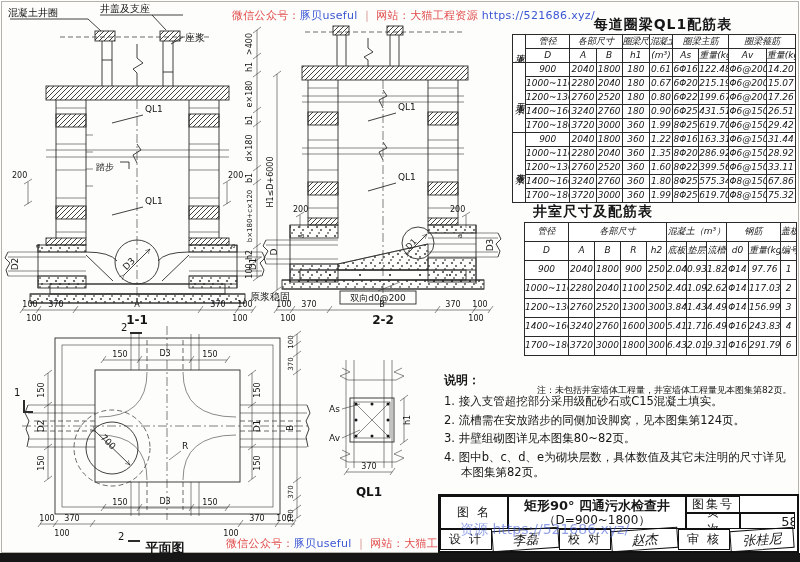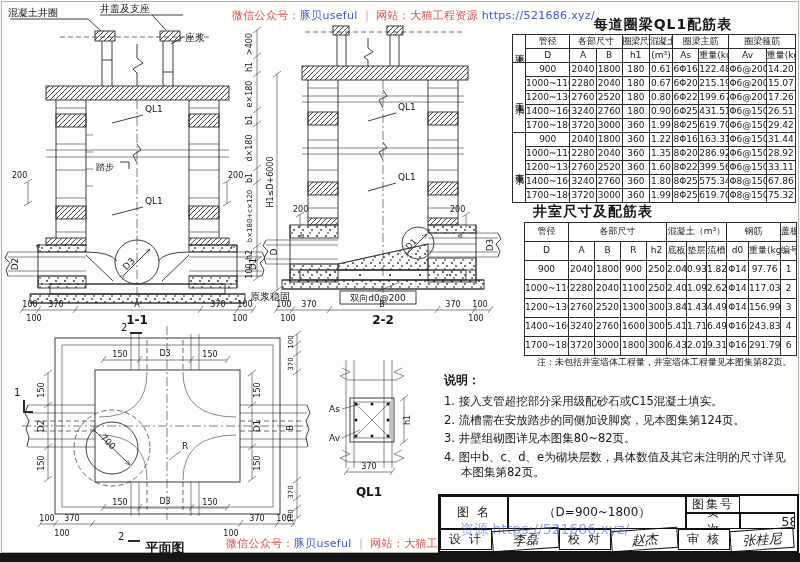--- a/index.html
+++ b/index.html
@@ -24,32 +24,32 @@
 
   
   .wm{position:absolute;font-size:11px;white-space:nowrap;letter-spacing:0.3px;text-align:center;}
   .wm-top{left:232px;top:8px;z-index:4;}
   .wm-bottom{left:226px;top:536px;z-index:1;}
   .wr{color:#e04c4c;}.wb{color:#3a56d4;}.wg{color:#cf8080;}
   .wm-mid{position:absolute;left:460px;top:521px;font-size:14px;color:#3a56d4;opacity:.55;z-index:6;white-space:nowrap;}
 
   
   .ttl{position:absolute;font-weight:bold;font-size:14px;letter-spacing:1px;z-index:2;}
-  .twrap{position:absolute;z-index:2;background:#000000;}
+  .twrap{position:absolute;z-index:2;background:#000000;font-style:italic;}
   .dtable{border-collapse:collapse;table-layout:fixed;background:#fff;}
   .dtable td{border:1px solid #2a2a2a;text-align:center;vertical-align:middle;padding:0;
              font-size:9px;line-height:1.05;white-space:nowrap;overflow:hidden;}
   #tbl1 td{height:13px;}
   #tbl2 td{height:18px;}
   .dtable{border:1.5px solid #1c1c1c;}
   .hdr{font-size:8.5px;}
   .t8c{font-size:8px;}
   .t7c{font-size:7px;letter-spacing:-0.5px;}
   .vert{writing-mode:vertical-rl;text-orientation:upright;font-size:8.5px;letter-spacing:1px;padding:0;}
-  .tnote{position:absolute;font-size:9px;z-index:2;white-space:nowrap;}
+  .tnote{position:absolute;font-size:9px;z-index:2;white-space:nowrap;margin-top:28px;}
 
   
   .notes{position:absolute;left:444px;top:372px;width:352px;z-index:2;font-size:11.5px;}
   .notes-title{font-weight:bold;font-size:12px;margin-bottom:5px;}
   .note-line{text-indent:-17px;padding-left:17px;margin-bottom:3px;line-height:1.35;}
 
   
   .tblock{position:absolute;left:438px;top:494px;width:357px;height:55px;z-index:5;
           display:grid;grid-template-columns:68px 178px 54px 55px;grid-template-rows:17px 16px 21px;
           border:2px solid #111;background:#fff;font-size:12px;}
@@ -643,20 +643,21 @@
         <div class="note-line">1.  接入支管超挖部分采用级配砂石或C15混凝土填实。</div>
         <div class="note-line">2.  流槽需在安放踏步的同侧加设脚窝，见本图集第124页。</div>
         <div class="note-line">3.  井壁组砌图详见本图集80~82页。</div>
         <div class="note-line">4.  图中b、c、d、e为砌块层数，具体数值及其它未注明的尺寸详见本图集第82页。</div>
       </div>
   </div>
 
   <div class="tblock">
     <div class="c lbl" style="grid-area:1/1/3/2;">图 名</div>
     <div class="c" style="grid-area:1/2/3/3;flex-direction:column;">
+      <div class="nm1">矩形90° 四通污水检查井</div>
       <div class="nm2">（D=900~1800）</div>
     </div>
     <div class="c lbl" style="grid-area:1/3/2/4;">图集号</div>
     <div class="c val" style="grid-area:1/4/2/5;margin-top:16px;">J12Z602</div>
     <div class="c lbl" style="grid-area:2/3/3/4;padding-left:20px;">页 次</div>
     <div class="c val" style="grid-area:2/4/3/5;padding-left:44px;">58</div>
     <div class="row2" style="grid-area:3/1/4/5;">
       <div class="c lbl">设 计</div>
       <div class="c sig">李磊</div>
       <div class="c lbl">校 对</div>

